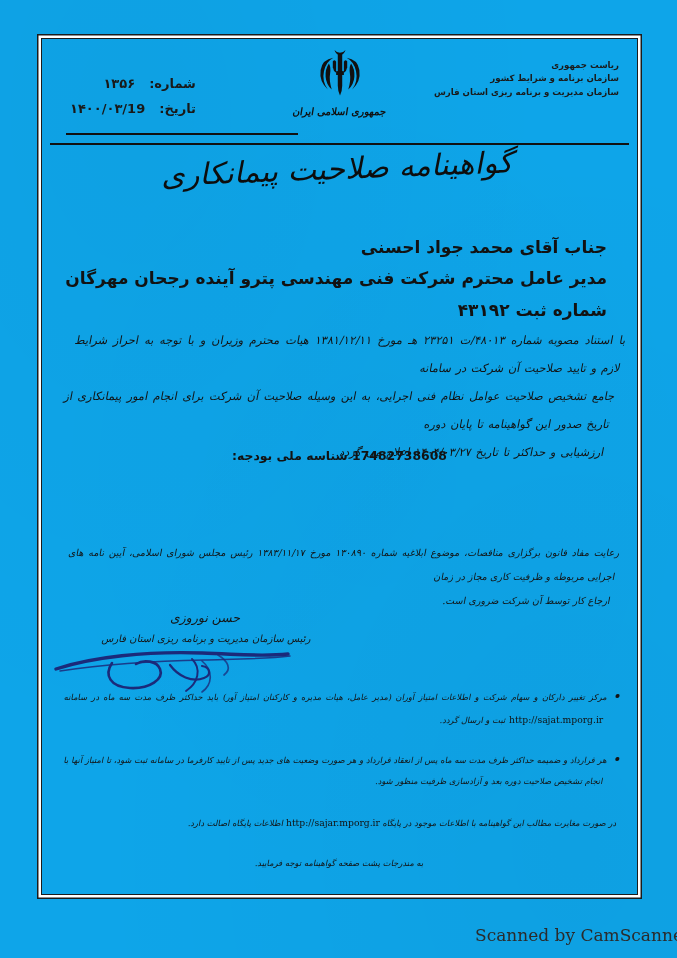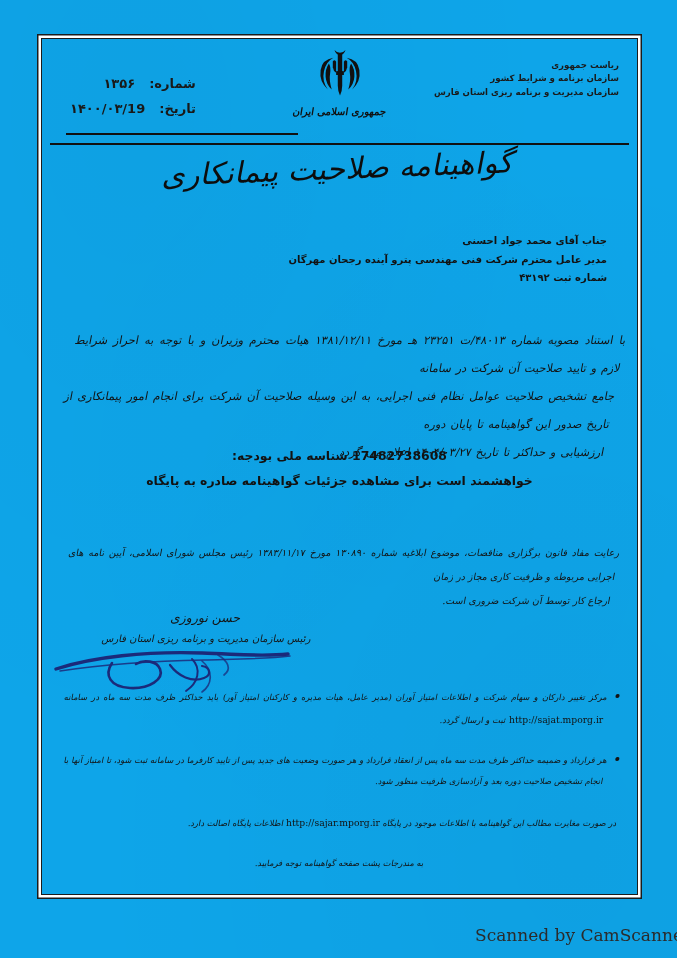--- a/index.html
+++ b/index.html
@@ -133,21 +133,21 @@
     letter-spacing: -0.5px;
     white-space: nowrap;
   }
 
   
   .recipient {
     position: absolute;
     right: 30px;
     top: 193px;
     text-align: right;
-    font-size: 10px;
+    font-size: 17px;
     font-weight: bold;
     line-height: 1.85;
     color: #121212;
   }
   .recipient div { white-space: nowrap; }
 
   
   .nastaliq {
     font-family: "DejaVu Serif", "Liberation Serif", serif;
     transform: skewX(-11deg);
@@ -341,21 +341,20 @@
         <div>با استناد مصوبه شماره ۴۸۰۱۳/ت ۲۳۲۵۱ هـ مورخ ۱۳۸۱/۱۲/۱۱ هیات محترم وزیران و با توجه به احراز شرایط لازم و تایید صلاحیت آن شرکت در سامانه</div>
         <div>جامع تشخیص صلاحیت عوامل نظام فنی اجرایی، به این وسیله صلاحیت آن شرکت برای انجام امور پیمانکاری از تاریخ صدور این گواهینامه تا پایان دوره</div>
         <div>ارزشیابی و حداکثر تا تاریخ ۱۴۰۴/۰۳/۲۷ اعلام می گردد.</div>
       </div>
 
       <div class="portal-block">
         <div class="line">
           <span>17482738608</span>
           <span>شناسه ملی بودجه:</span>
         </div>
-        <div class="line">خواهشمند است برای مشاهده جزئیات گواهینامه صادره به پایگاه</div>
       </div>
 
       <div class="legal-note nastaliq">
         <div>رعایت مفاد قانون برگزاری مناقصات، موضوع ابلاغیه شماره ۱۳۰۸۹۰ مورخ ۱۳۸۳/۱۱/۱۷ رئیس مجلس شورای اسلامی، آیین نامه های اجرایی مربوطه و ظرفیت کاری مجاز در زمان</div>
         <div>ارجاع کار توسط آن شرکت ضروری است.</div>
       </div>
 
       <div class="signature-block">
         <div class="sig-name">حسن نوروزی</div>
         <br>

